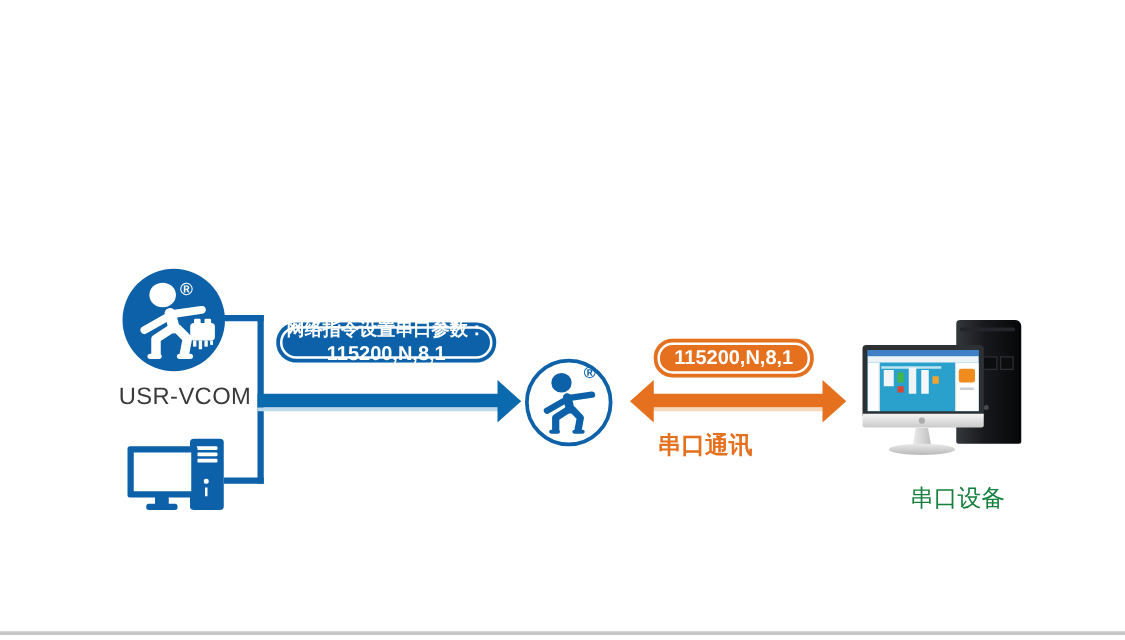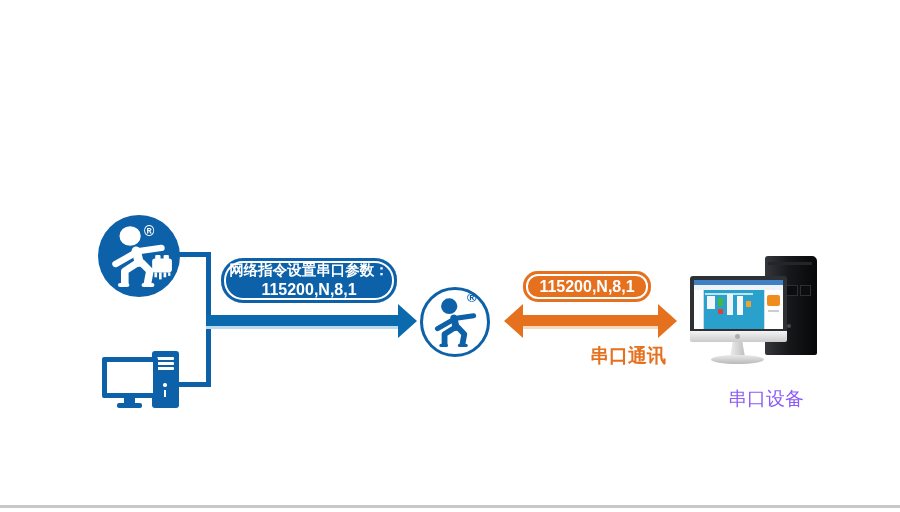--- a/index.html
+++ b/index.html
@@ -34,38 +34,38 @@
   .pc-monitor{left:102px;top:357px;width:56px;height:41px;background:#fff;border:5px solid var(--blue);border-radius:2px;box-sizing:border-box;}
   .pc-neck{left:124px;top:397px;width:11px;height:7px;background:var(--blue);}
   .pc-base{left:117px;top:403px;width:25px;height:5px;background:var(--blue);border-radius:2px;}
   .pc-label{left:76px;top:426px;width:140px;text-align:center;font-size:19px;color:#2f2f2f;}
 
   
   .net-arrow-body{left:206px;top:315px;width:194px;height:11px;background:var(--arrow-blue);}
   .net-arrow-edge{left:206px;top:326px;width:194px;height:3px;background:var(--arrow-blue-edge);}
   .net-arrow-head{left:398px;top:304px;width:0;height:0;border-top:17px solid transparent;border-bottom:17px solid transparent;border-left:19px solid var(--arrow-blue);}
   .bubble{display:flex;flex-direction:column;align-items:center;justify-content:center;color:#fff;font-weight:bold;}
-  .blue-bubble{left:221px;top:258px;width:176px;height:45px;border-radius:22px;background:var(--blue);
+  .blue-bubble{left:221px;top:258px;width:176px;height:32px;border-radius:22px;background:var(--blue);
                box-shadow:inset 0 0 0 3px var(--blue), inset 0 0 0 5px #ffffff;}
   .blue-bubble .l1{font-size:14.5px;white-space:nowrap;line-height:1.3;}
   .blue-bubble .l2{font-size:16px;line-height:1.2;}
   .net-label{left:238px;top:345px;width:140px;text-align:center;font-size:19px;font-weight:bold;color:var(--blue);}
 
   
   .center-circle{left:420px;top:287px;width:70px;height:70px;border-radius:50%;background:#fff;border:3px solid var(--blue);box-sizing:border-box;}
   .center-circle svg{position:absolute;left:3px;top:5px;width:58px;height:56px;}
 
   
   .ser-arrow-body{left:521px;top:315px;width:138px;height:11px;background:var(--orange);}
   .ser-arrow-edge{left:521px;top:326px;width:138px;height:3px;background:var(--arrow-orange-edge);}
   .ser-head-l{left:504px;top:304px;width:0;height:0;border-top:17px solid transparent;border-bottom:17px solid transparent;border-right:19px solid var(--orange);}
   .ser-head-r{left:658px;top:304px;width:0;height:0;border-top:17px solid transparent;border-bottom:17px solid transparent;border-left:19px solid var(--orange);}
   .orange-bubble{left:523px;top:271px;width:128px;height:31px;border-radius:15px;background:var(--orange);
                  box-shadow:inset 0 0 0 3px var(--orange), inset 0 0 0 5px #ffffff;font-size:16px;}
-  .ser-label{left:526px;top:343px;width:140px;text-align:right;font-size:19px;font-weight:bold;color:var(--orange);}
+  .ser-label{left:526px;top:343px;width:140px;text-align:left;font-size:19px;font-weight:bold;color:var(--orange);}
 
   
   .rt-tower{left:765px;top:256px;width:52px;height:99px;border-radius:3px 5px 2px 2px;
             background:linear-gradient(90deg,#34373b,#17181b 45%,#060708);}
   .rt-tower .band{position:absolute;left:3px;top:6px;width:44px;height:3px;background:#23252a;border-radius:1px;}
   .rt-tower .vent1{position:absolute;left:21px;top:29px;width:10px;height:9px;background:#0c0d0f;border:1px solid #2c2f33;}
   .rt-tower .vent2{position:absolute;left:35px;top:29px;width:9px;height:9px;background:#0c0d0f;border:1px solid #2c2f33;}
   .rt-tower .pwr{position:absolute;left:22px;top:68px;width:4px;height:4px;border-radius:50%;background:#45484d;}
   .rt-bezel{left:690px;top:276px;width:97px;height:57px;background:#2e3134;border-radius:3px 3px 0 0;}
   .rt-screen{left:694px;top:280px;width:89px;height:49px;background:#2aa0cd;overflow:hidden;}
@@ -80,21 +80,21 @@
   .sc-b5{left:43px;top:16px;width:6px;height:19px;background:#f4f8fa;}
   .sc-b6{left:52px;top:21px;width:5px;height:6px;background:#f0a32f;}
   .sc-pipe{left:11px;top:13px;width:48px;height:1.5px;background:#bfe4ef;}
   .sc-side{left:70px;top:10px;width:19px;height:39px;background:#ffffff;border-left:1px solid #d4dde4;}
   .sc-blob{left:73px;top:15px;width:13px;height:11px;background:#f08c1e;border-radius:2px;}
   .sc-cap{left:74px;top:30px;width:11px;height:2px;background:#c9ced3;}
   .rt-chin{left:690px;top:331px;width:97px;height:11px;background:linear-gradient(#f4f4f4,#cbcbcb);border-radius:0 0 2px 2px;}
   .rt-logo-dot{left:735px;top:334px;width:5px;height:5px;border-radius:50%;background:#aeaeae;}
   .rt-neck{left:730px;top:342px;width:15px;height:15px;background:linear-gradient(90deg,#ececec,#bfbfbf);clip-path:polygon(18% 0,82% 0,100% 100%,0 100%);}
   .rt-base{left:711px;top:355px;width:53px;height:9px;border-radius:50%;background:linear-gradient(#e9e9e9,#b9b9b9);}
-  .rt-label{left:696px;top:386px;width:140px;text-align:center;font-size:19px;color:#8b5cf6;}
+  .rt-label{left:696px;top:386px;width:140px;text-align:center;font-size:19px;color:#15803d;}
 
   .bottom-divider{left:0;top:505px;width:900px;height:3px;background:var(--divider-gray);}
 </style>
 </head>
 <body>
 
 <div class="canvas">
 
   <div class="abs logo-circle">
     <svg viewBox="0 0 100 100" preserveAspectRatio="none" class="mascot-white">
@@ -113,20 +113,21 @@
         <rect x="70" y="47" width="7" height="7" rx="1.5"></rect>
         <rect x="81" y="47" width="7" height="7" rx="1.5"></rect>
         <rect x="69" y="72" width="3.5" height="7"></rect>
         <rect x="75" y="72" width="3.5" height="10"></rect>
         <rect x="81" y="72" width="3.5" height="7"></rect>
         <rect x="87" y="72" width="3" height="5"></rect>
       </g>
     </svg>
     <span class="reg reg-white">®</span>
   </div>
+  <div class="abs usr-label">USR-VCOM</div>
 
   <div class="abs bluebar line-h1"></div>
   <div class="abs bluebar line-v"></div>
   <div class="abs bluebar line-h2"></div>
 
   <div class="abs pc-tower">
     <div class="stripe" style="top:6px;"></div>
     <div class="stripe" style="top:11px;"></div>
     <div class="stripe" style="top:16px;"></div>
     <div class="dot"></div>

